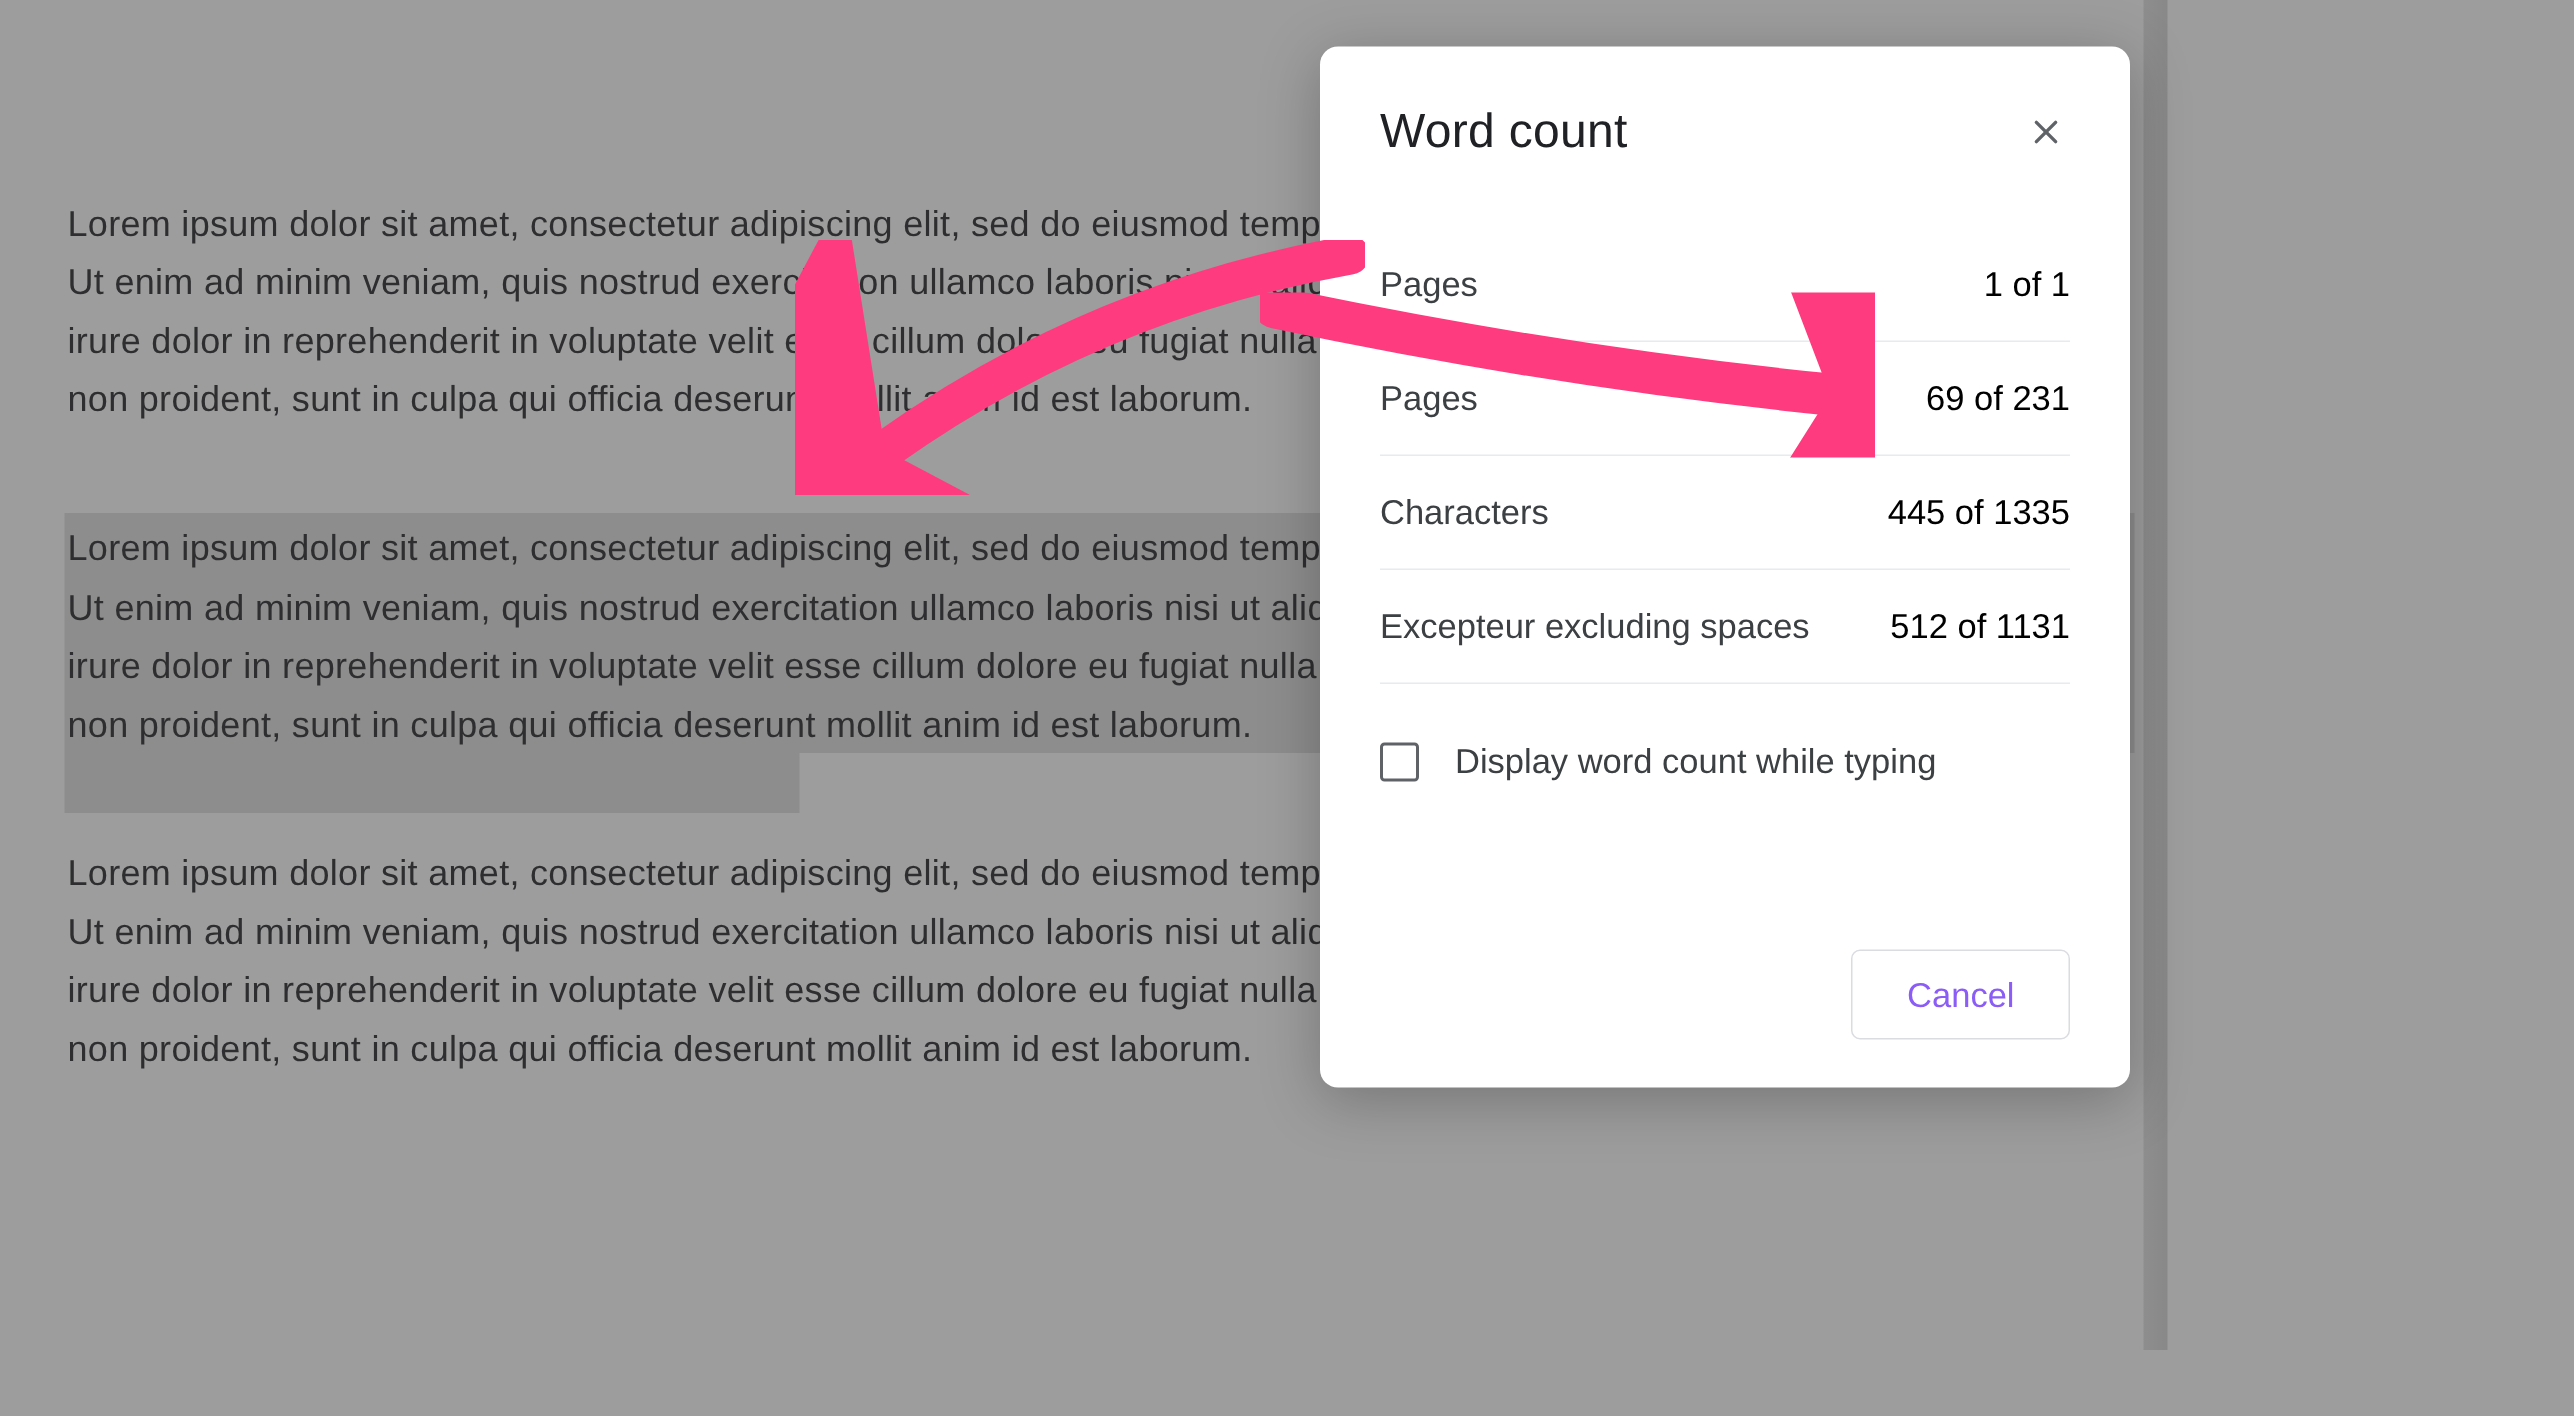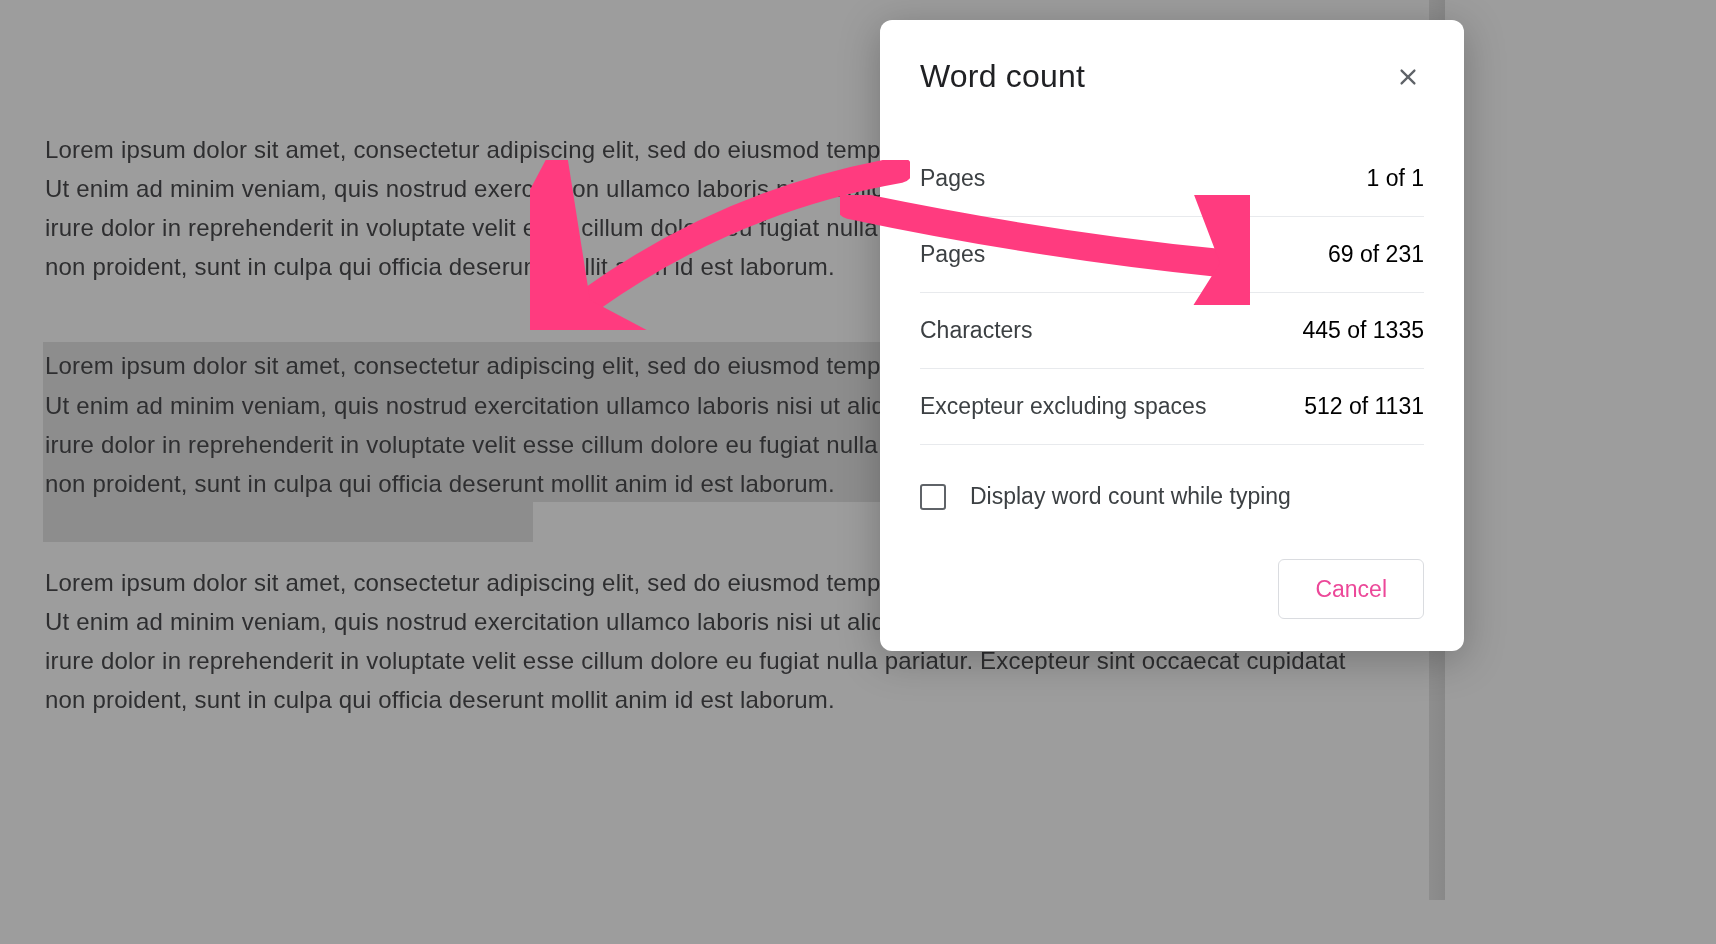--- a/index.html
+++ b/index.html
@@ -55,23 +55,23 @@
       position: absolute;
       top: 0;
       left: 0;
       width: 1716px;
       height: 944px;
       background: rgba(60,60,60,0.5);
       z-index: 5;
     }
     .dialog {
       position: absolute;
-      top: 20px;
+      top: 31px;
       left: 880px;
-      width: 584px;
+      width: 540px;
       background: #fff;
       border-radius: 12px;
       box-shadow: 0 8px 40px rgba(0,0,0,0.25);
       z-index: 10;
       padding: 38px 40px 32px 40px;
     }
     .dialog-header {
       display: flex;
       justify-content: space-between;
       align-items: center;
@@ -117,21 +117,21 @@
       color: #3c4043;
     }
     .stat-value {
       font-weight: 400;
       color: #000000;
     }
     .checkbox-row {
       display: flex;
       align-items: center;
       margin-top: 38px;
-      margin-bottom: 49px;
+      margin-bottom: 112px;
       gap: 24px;
     }
     .checkbox {
       width: 26px;
       height: 26px;
       border: 2.5px solid #5f6368;
       border-radius: 3px;
       background: #fff;
       cursor: pointer;
       flex-shrink: 0;
@@ -150,21 +150,21 @@
       padding: 0 32px;
       border-radius: 6px;
       font-size: 23px;
       font-weight: 500;
       cursor: pointer;
       border: none;
       font-family: "Google Sans", Arial, sans-serif;
     }
     .btn-cancel {
       background: #fff;
-      color: #ec4899;
+      color: #8b5cf6;
       border: 1px solid #dadce0;
       padding: 0 36px;
       text-align: right;
     }
     .btn-ok {
       background: #1a73e8;
       color: #fff;
       padding: 0 44px;
     }
     .annotation-arrow {

